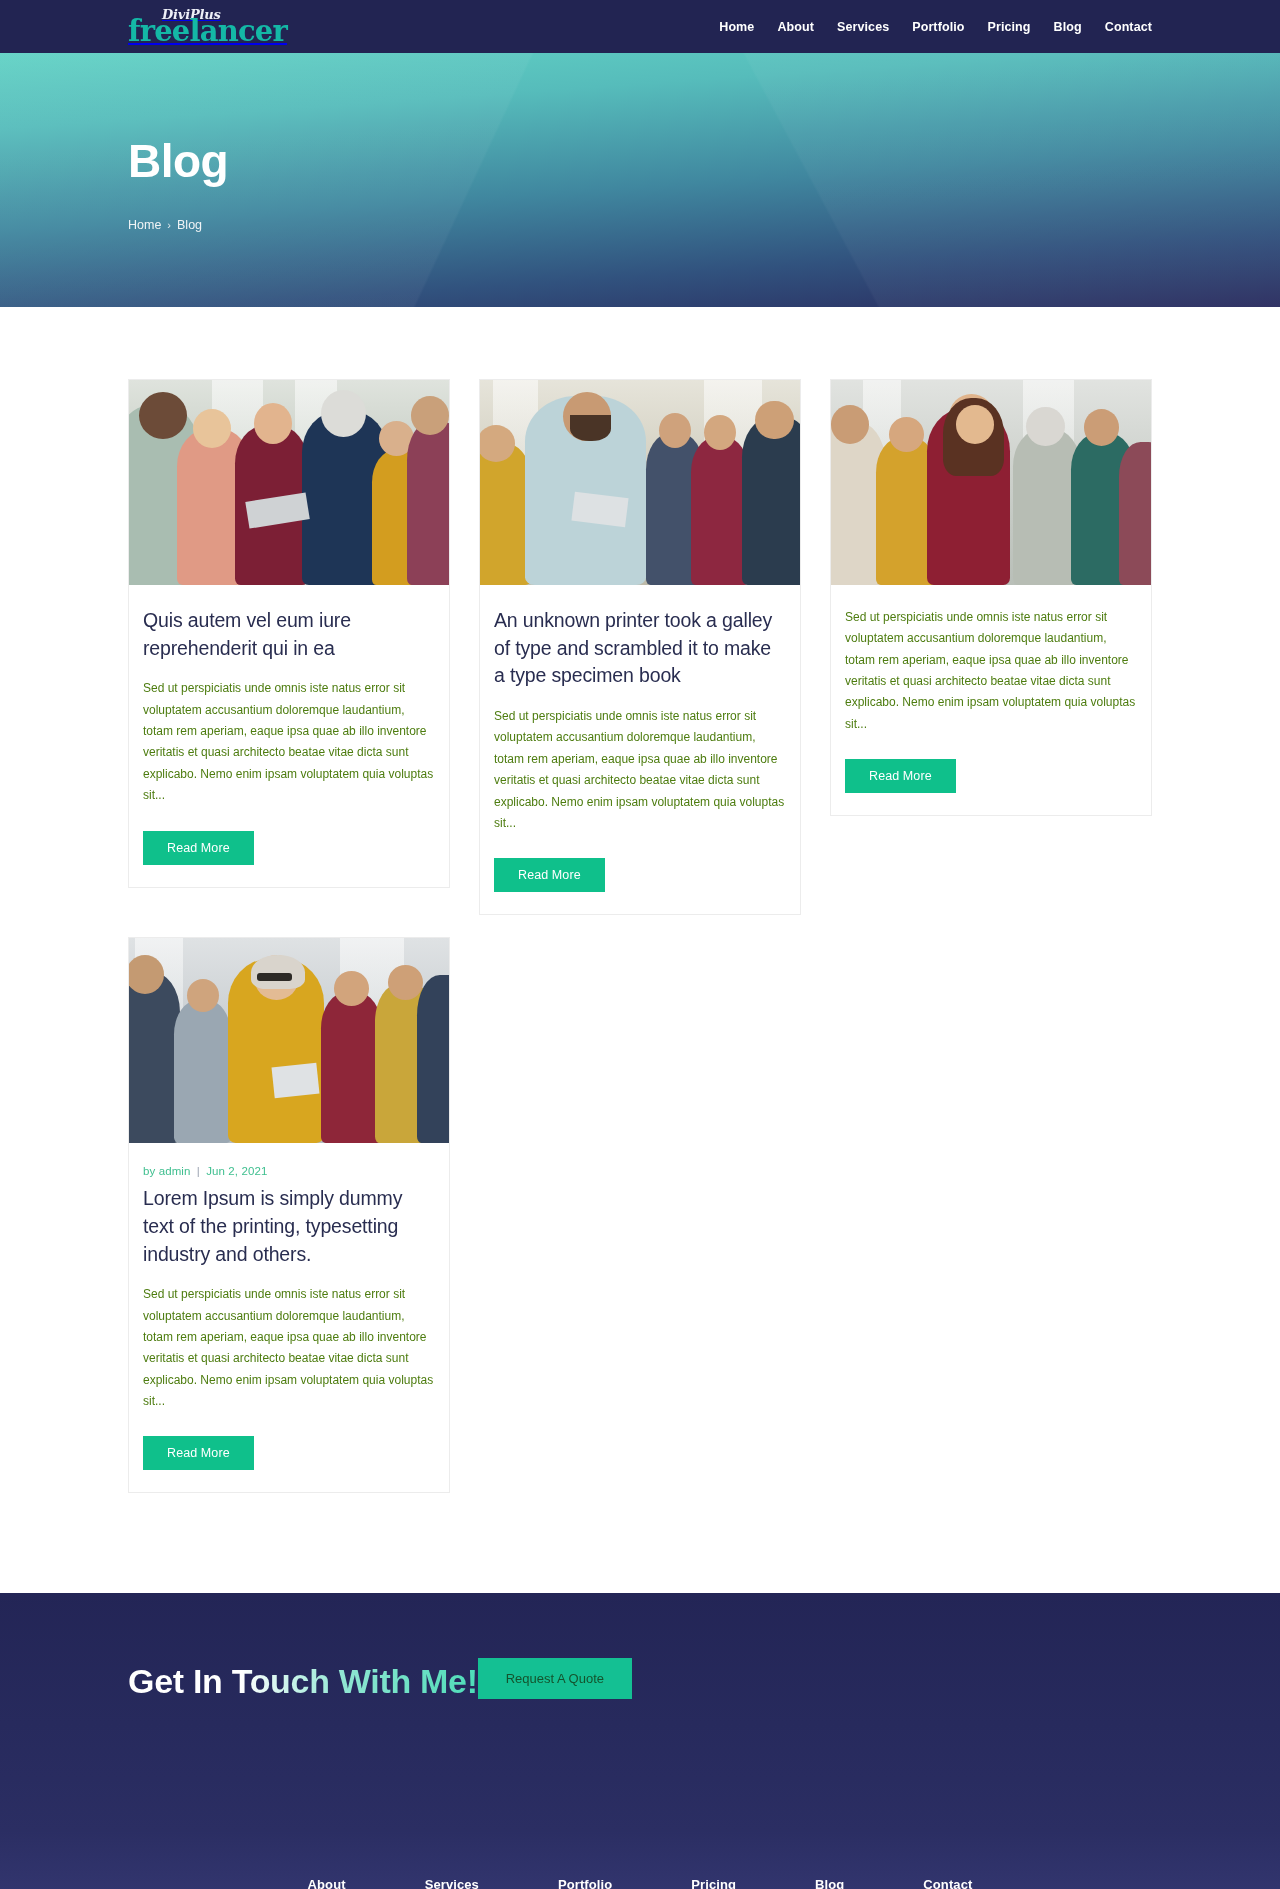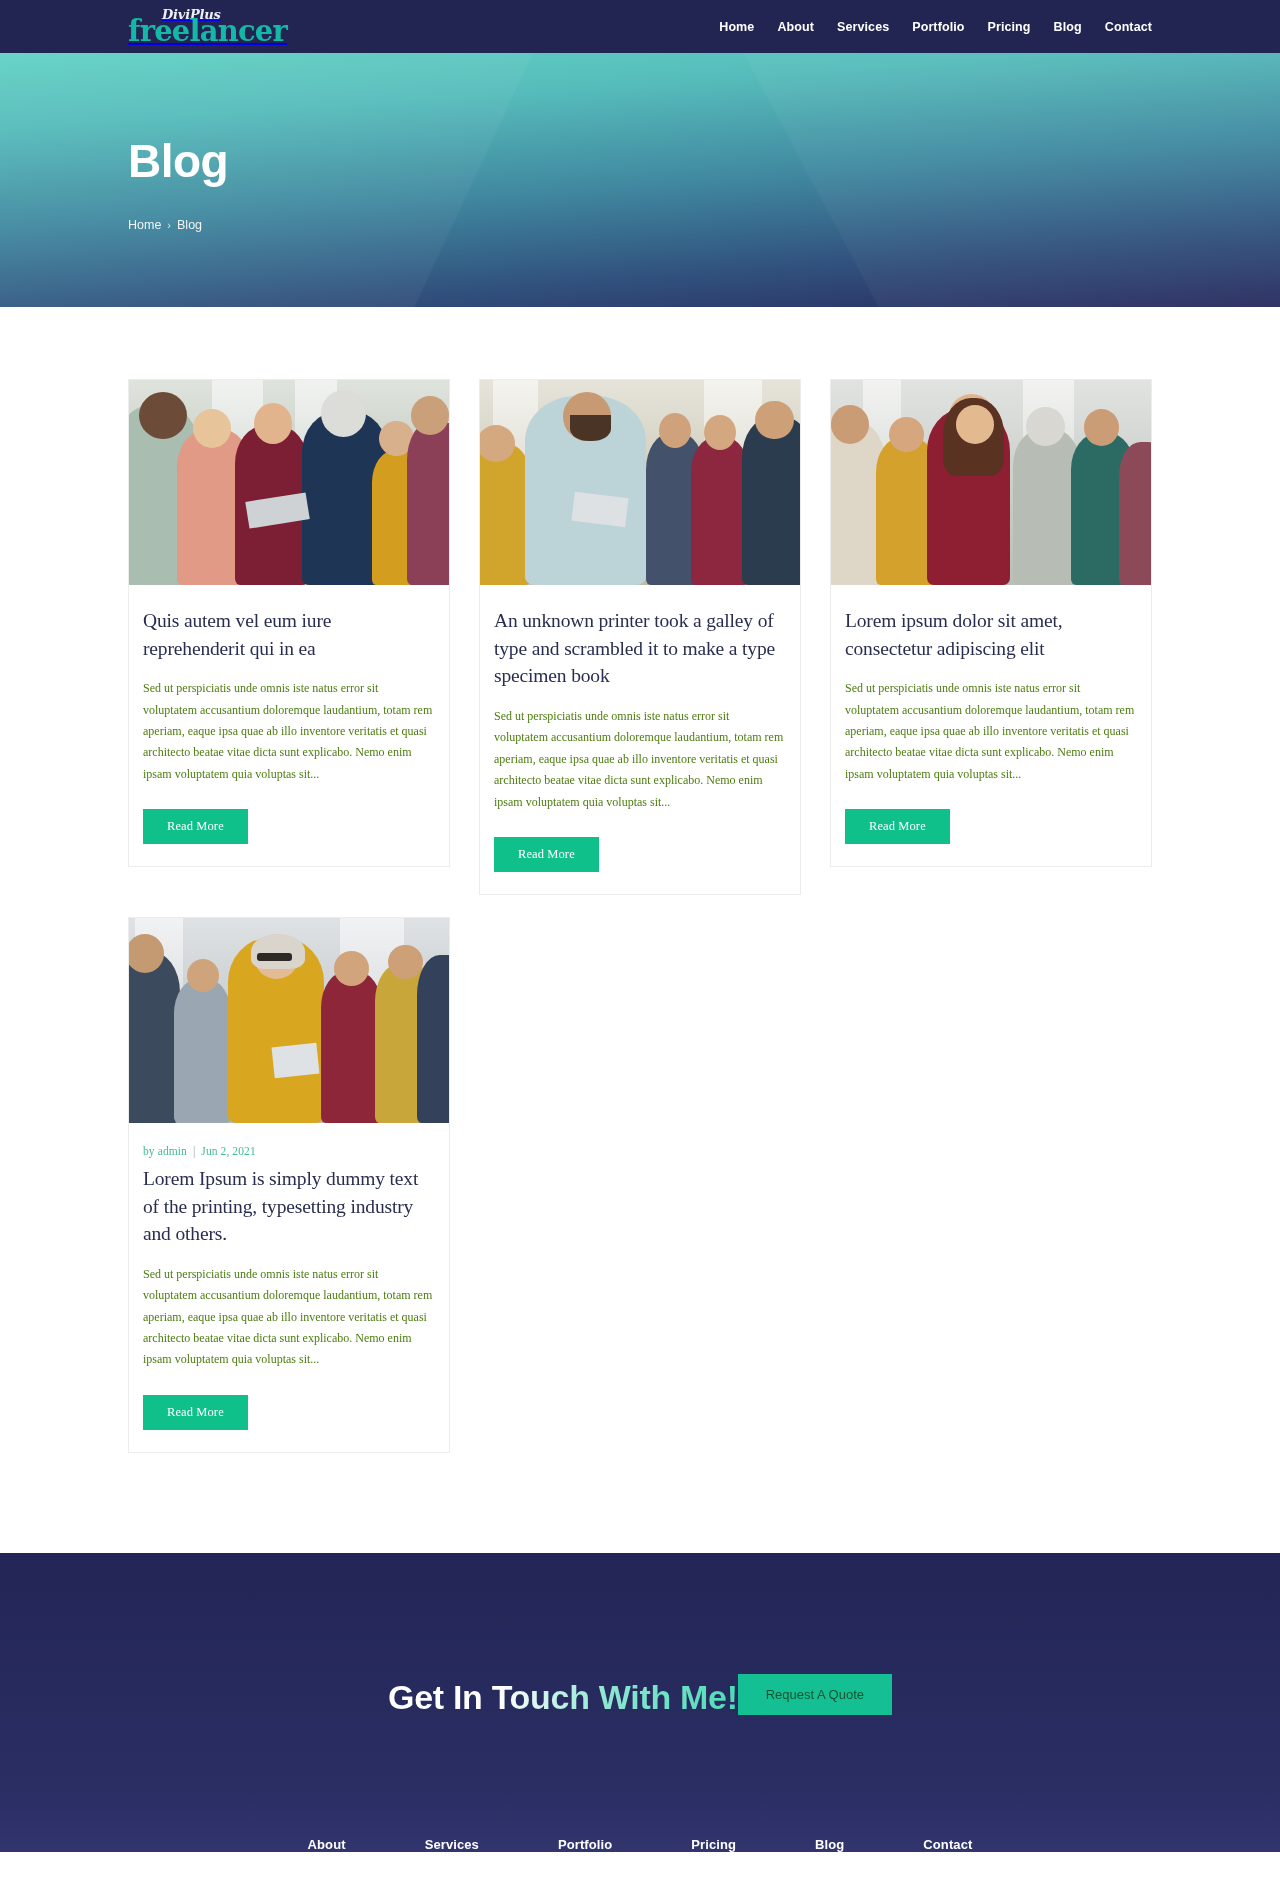--- a/index.html
+++ b/index.html
@@ -114,21 +114,21 @@
     display: flex;
     flex-direction: column;
   }
   .post-thumb {
     width: 100%;
     height: 205px;
     position: relative;
     overflow: hidden;
     background: #cfd3cd;
   }
-  .post-body { padding: 22px 14px 22px 14px; font-family: Liberation Serif, serif; }
+  .post-body { padding: 22px 14px 22px 14px; }
   .post-meta {
     font-size: 11.5px;
     color: #3fbf8f;
     margin-bottom: 8px;
     letter-spacing: .1px;
   }
   .post-meta .m-sep { color: #9aa2b0; margin: 0 3px; }
   .post-title {
     font-size: 19.5px;
     line-height: 1.42;
@@ -165,25 +165,25 @@
   .fig { position: absolute; bottom: 0; border-radius: 42% 42% 8% 8% / 24% 24% 4% 4%; }
   .head { position: absolute; border-radius: 50%; }
   .blurwin {
     position: absolute; top: 0; bottom: 0;
     background: linear-gradient(180deg, rgba(255,255,255,.55), rgba(210,220,215,.18));
   }
 
   
   .cta {
     background: linear-gradient(180deg, #232556 0%, #272a5d 55%, #2b2e63 100%);
-    padding: 113px 128px 0 128px;
+    padding: 57px 128px 0 128px;
     height: 238px;
     display: flex;
     align-items: flex-start;
-    justify-content: center;
+    justify-content: flex-start;
     position: relative;
   }
   .cta-title {
     font-size: 34px;
     font-weight: 700;
     letter-spacing: -0.3px;
     background: linear-gradient(90deg, #ffffff 0%, #ffffff 32%, #8fe6d2 62%, #4ddcb8 100%);
     -webkit-background-clip: text;
     background-clip: text;
     color: transparent;
@@ -318,21 +318,20 @@
         <div class="head" style="left:37%;top:7%;width:14%;height:22%;background:#e0b48c;"></div>
         <div style="position:absolute;left:35%;top:9%;width:19%;height:38%;background:#5a3222;border-radius:46% 46% 22% 22%;"></div>
         <div class="head" style="left:39%;top:12%;width:12%;height:19%;background:#e3b98f;"></div>
         <div class="fig" style="left:57%;width:21%;height:76%;background:#b7bdb4;"></div>
         <div class="head" style="left:61%;top:13%;width:12%;height:19%;background:#d9d7d2;"></div>
         <div class="fig" style="left:75%;width:20%;height:74%;background:#2c6b63;"></div>
         <div class="head" style="left:79%;top:14%;width:11%;height:18%;background:#cb9d76;"></div>
         <div class="fig" style="left:90%;width:16%;height:70%;background:#8c4a58;"></div>
       </div>
       <div class="post-body">
-        <h2 class="post-title">Lorem ipsum dolor sit amet, consectetur adipiscing elit</h2>
         <p class="post-excerpt">Sed ut perspiciatis unde omnis iste natus error sit voluptatem accusantium doloremque laudantium, totam rem aperiam, eaque ipsa quae ab illo inventore veritatis et quasi architecto beatae vitae dicta sunt explicabo. Nemo enim ipsam voluptatem quia voluptas sit...</p>
         <a class="btn-readmore" href="#">Read More</a>
       </div>
     </article>
 
     <article class="post-card">
       <div class="post-thumb">
         <div class="ph ph-bg-d"></div>
         <div class="blurwin" style="left:2%;width:15%;"></div>
         <div class="blurwin" style="left:66%;width:20%;"></div>

